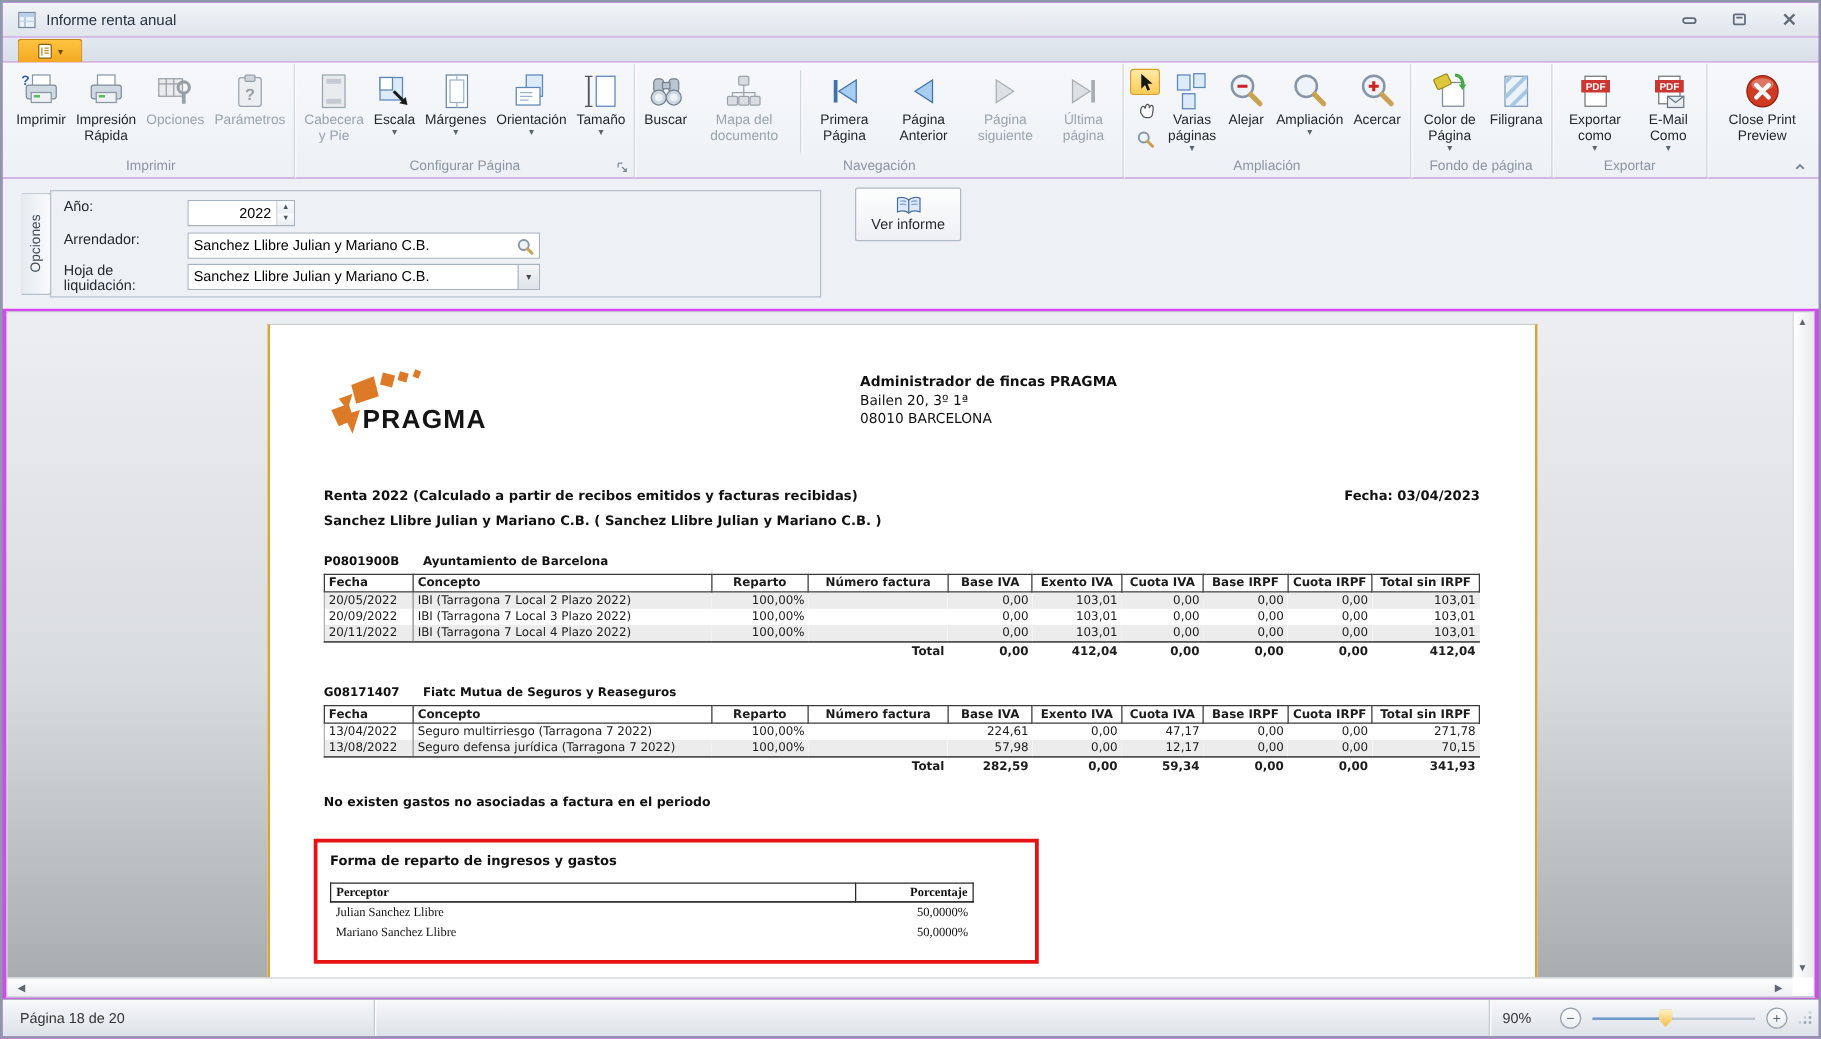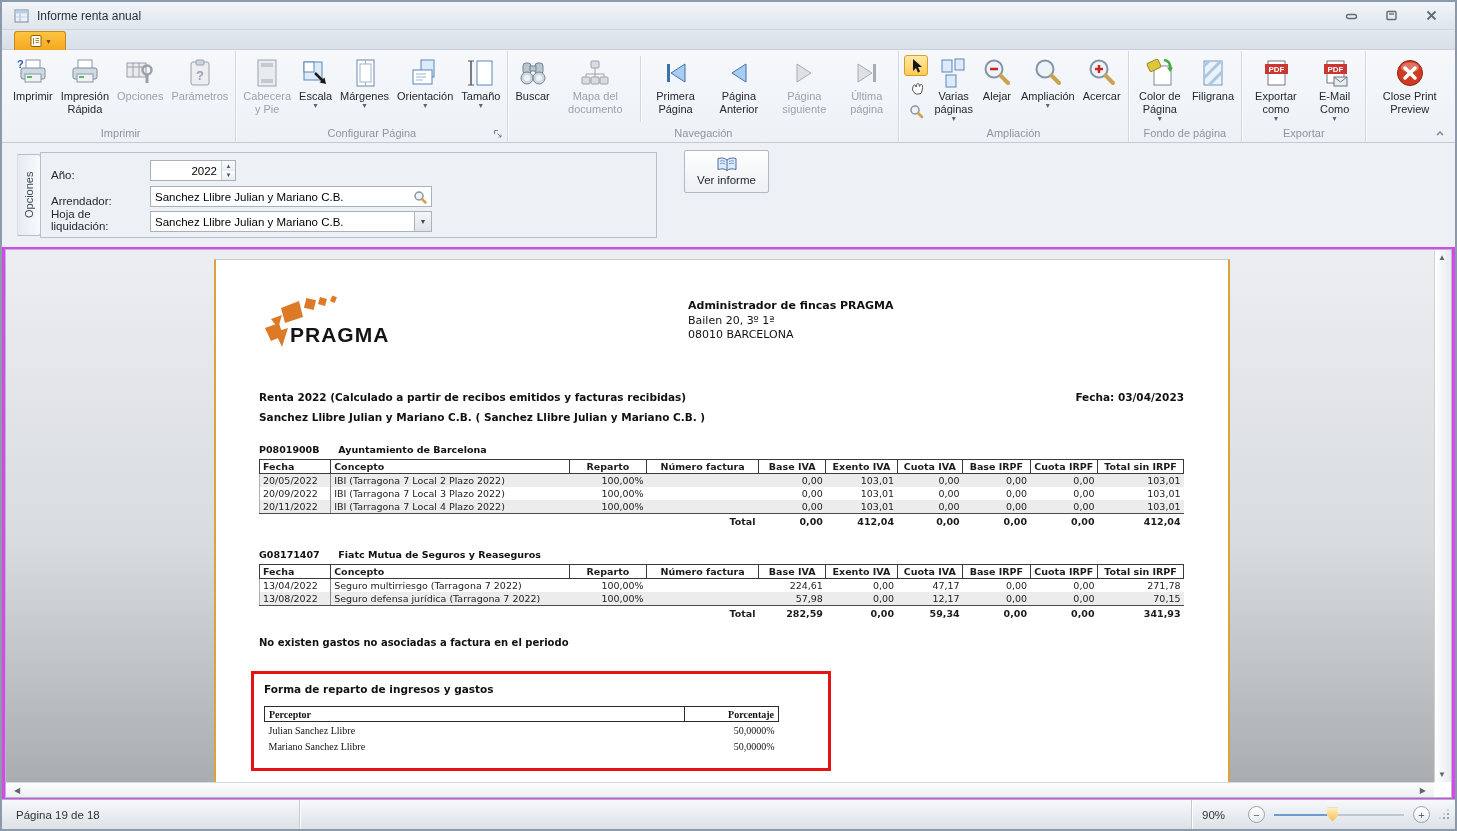--- a/index.html
+++ b/index.html
@@ -32,21 +32,21 @@
   .smallcol{display:flex;flex-direction:column;justify-content:flex-start;gap:2px;padding:3px 2px;}
   .sbtn{width:24px;height:21px;border-radius:3px;display:flex;align-items:center;justify-content:center;cursor:default;}
   .sbtn.active{background:linear-gradient(#ffe9a8,#fccb55);border:1px solid #d9a021;}
   .launcher{position:absolute;right:3px;bottom:2px;width:13px;height:13px;display:flex;align-items:center;justify-content:center;cursor:default;}
   .collapse{position:absolute;right:7px;bottom:3px;width:16px;height:13px;display:flex;align-items:center;justify-content:center;cursor:default;}
 
   
   .optionsbar{position:relative;height:104px;background:#edf1f6;}
   .op-tab{position:absolute;left:15px;top:11px;width:24px;height:82px;border:1px solid #b6c0cb;border-right:1px solid #d8dee5;border-radius:3px 0 0 3px;background:linear-gradient(90deg,#f8fafc,#e6ebf1);writing-mode:vertical-rl;transform:rotate(180deg);display:flex;align-items:center;justify-content:center;font-size:11px;color:#3c4856;}
   .op-box{position:absolute;left:38px;top:9px;width:617px;height:86px;border:1px solid #b6c0cb;}
-  .op-row{position:absolute;left:10px;display:flex;align-items:flex-end;height:21px;}
+  .op-row{position:absolute;left:10px;display:flex;align-items:flex-start;height:21px;}
   .op-label{width:99px;font-size:11.5px;color:#24292f;}
   .field{display:flex;border:1px solid #a7b2bf;background:#fff;height:21px;align-items:stretch;}
   .field input{border:none;outline:none;font-family:"Liberation Sans",sans-serif;font-size:11.5px;padding:0 4px;background:#fff;}
   .spinner{width:14px;border-left:1px solid #c4ccd4;display:flex;flex-direction:column;}
   .spinner span{flex:1;display:flex;align-items:center;justify-content:center;font-size:6px;color:#4a545e;background:linear-gradient(#fbfcfd,#e9edf1);cursor:default;}
   .fbtn{width:22px;display:flex;align-items:center;justify-content:center;cursor:default;background:#fff;}
   .ddbtn{width:17px;border-left:1px solid #aab4be;background:linear-gradient(#f5f7f9,#dde3e9);display:flex;align-items:center;justify-content:center;font-size:8px;color:#3c4650;cursor:default;}
   .verinforme{position:absolute;left:682px;top:7px;width:85px;height:43px;border:1px solid #b0bac6;border-radius:2px;background:linear-gradient(#fefefe,#edf0f4);display:flex;flex-direction:column;align-items:center;justify-content:center;gap:2px;font-size:11.5px;color:#24292f;cursor:default;}
 
   
@@ -767,21 +767,21 @@
       <span class="sarr" style="top:3px;left:3px;">▲</span>
       <span class="sarr" style="bottom:3px;left:3px;">▼</span>
     </div>
     <div class="hscroll">
       <span class="sarr" style="left:8px;top:3px;">◀</span>
       <span class="sarr" style="right:8px;top:3px;">▶</span>
     </div>
   </div>
 
   <div class="statusbar">
-    <div class="sb-page">Página 19 de 18</div>
+    <div class="sb-page">Página 18 de 20</div>
     <div class="sb-right">
       <div class="sb-sep"></div>
       <span class="zoom-pct">90%</span>
       <span class="zbtn">−</span>
       <span class="ztrack">
         <span class="zline"></span>
         <span class="zfill"></span>
         <span class="zthumb"></span>
       </span>
       <span class="zbtn">+</span>

